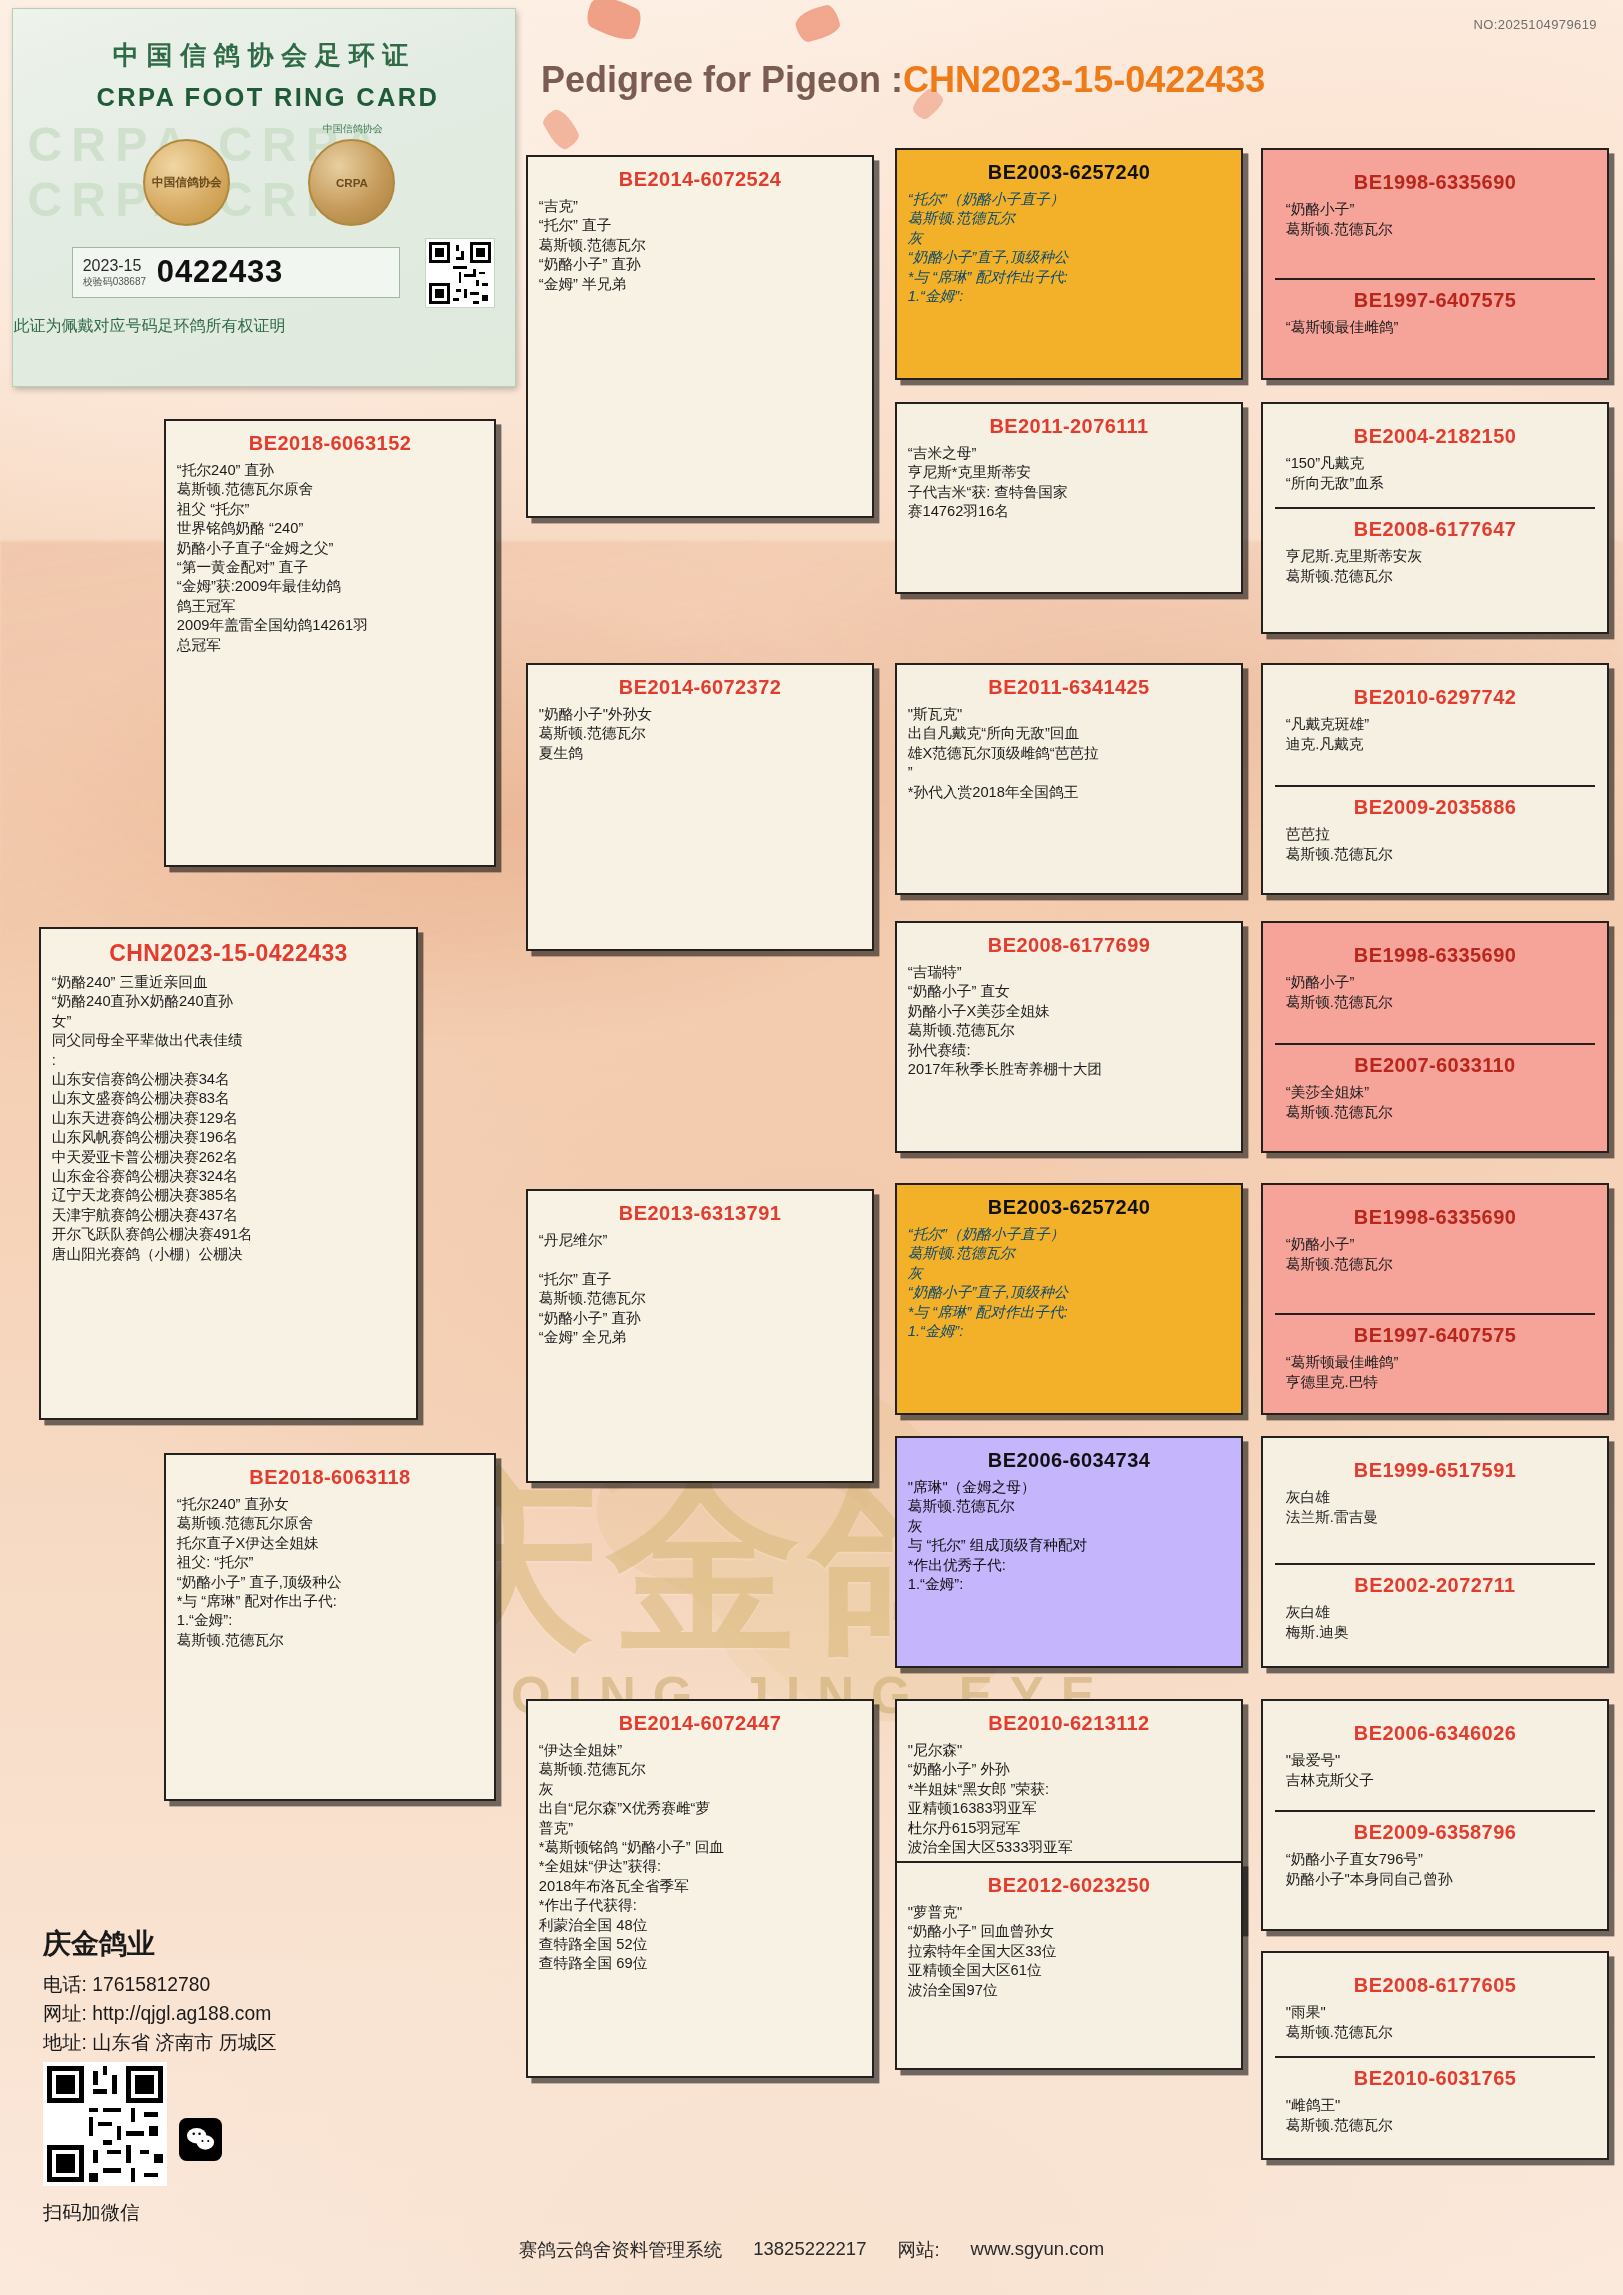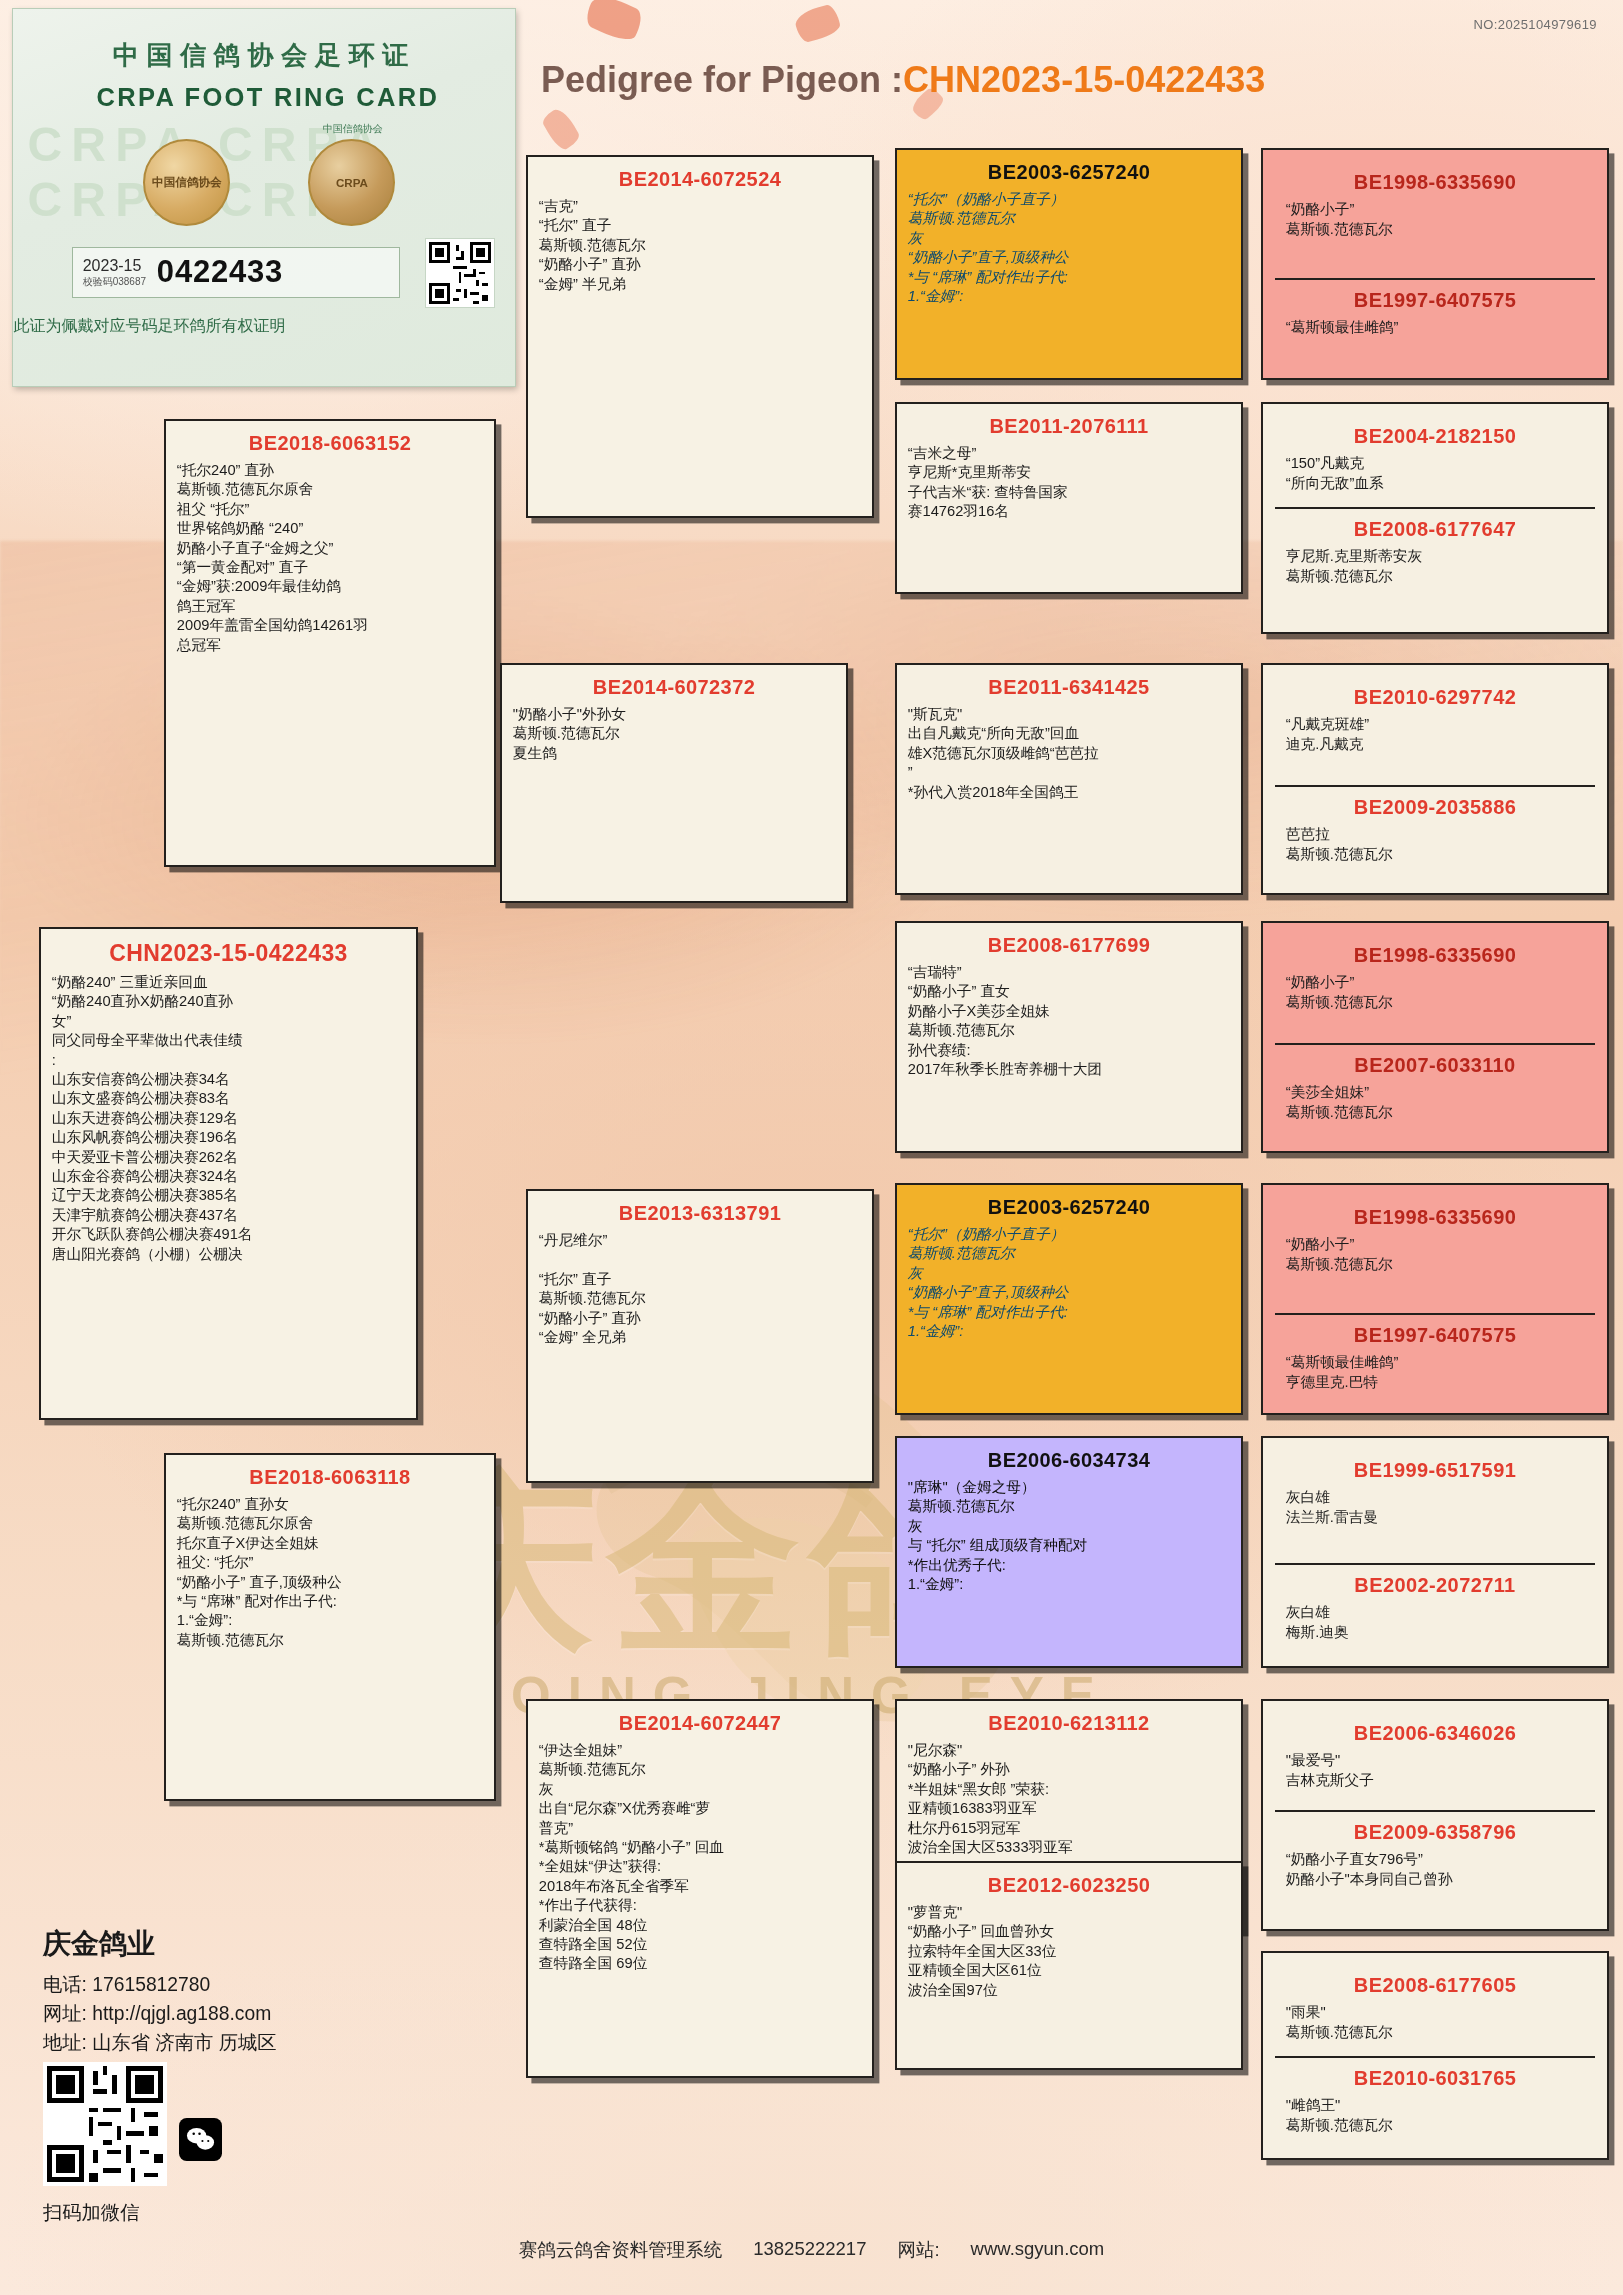--- a/index.html
+++ b/index.html
@@ -305,21 +305,21 @@
     <div class="body">“150”凡戴克
 “所向无敌”血系</div>
   </div>
   <div class="seg">
     <div class="hdr">BE2008-6177647</div>
     <div class="body">亨尼斯.克里斯蒂安灰
 葛斯顿.范德瓦尔</div>
   </div>
 </div>
 
-<div class="card c-cream" style="left:500px;top:663px;width:348px;height:240px;">
+<div class="card c-cream" style="left:526px;top:663px;width:348px;height:288px;">
   <div class="hdr">BE2014-6072372</div>
   <div class="body">"奶酪小子"外孙女
 葛斯顿.范德瓦尔
 夏生鸽</div>
 </div>
 
 <div class="card c-cream2" style="left:895px;top:663px;width:348px;height:232px;">
   <div class="hdr">BE2011-6341425</div>
   <div class="body">"斯瓦克"
 出自凡戴克“所向无敌”回血

